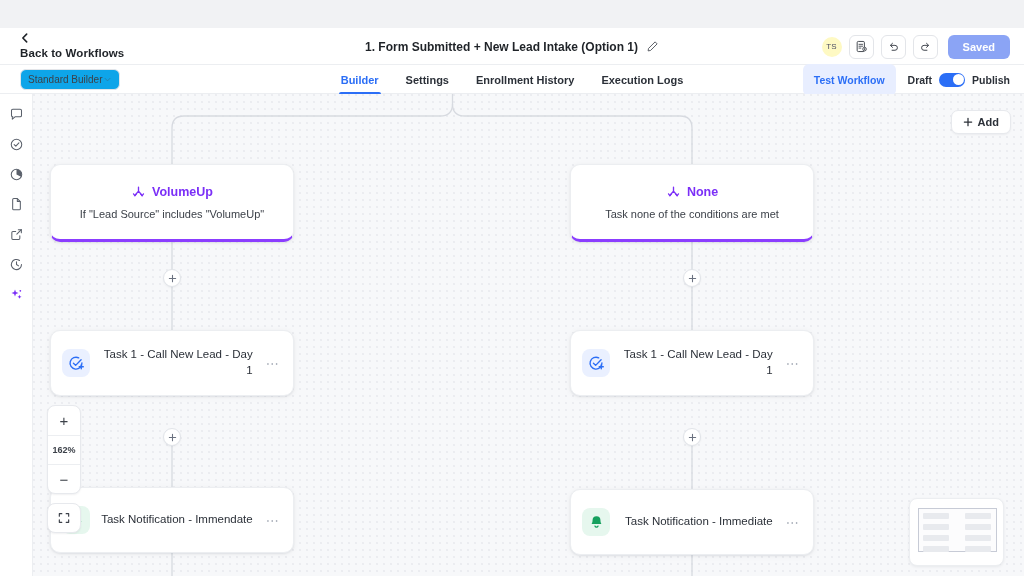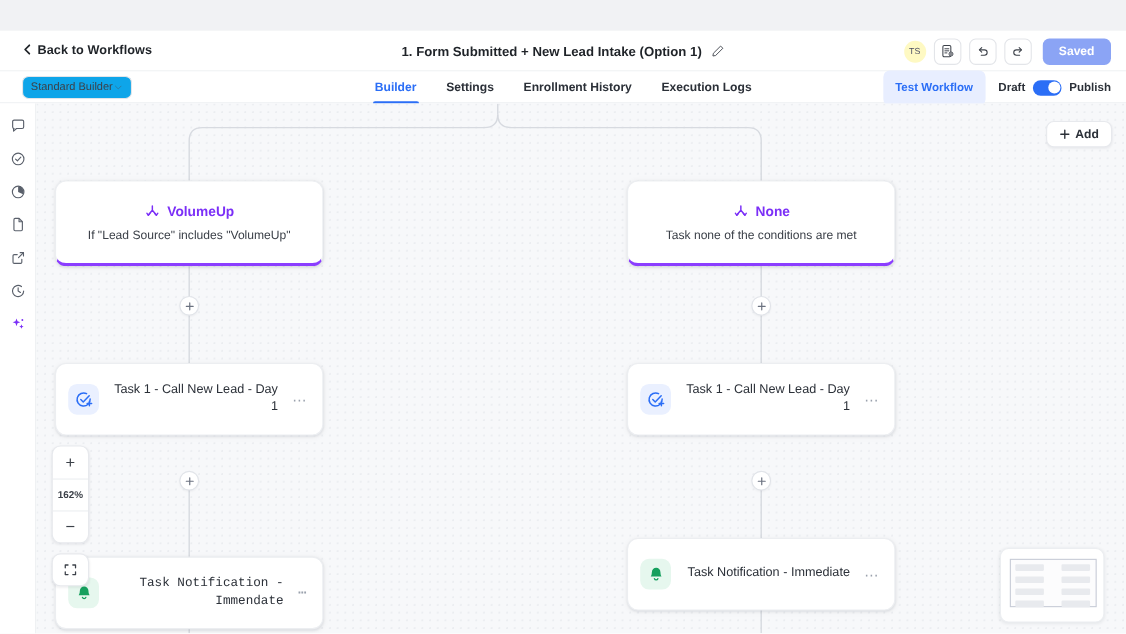--- a/index.html
+++ b/index.html
@@ -13,21 +13,21 @@
   .app { position:relative; width:1024px; height:576px; }
 
   
   .topbar {
     position:absolute; left:0; top:28px; width:1024px; height:37px;
     background:#ffffff; border-bottom:1px solid #eceef1;
     display:flex; align-items:center;
   }
   .back-btn {
     display:flex; align-items:flex-start; gap:4px;
-    margin-left:20px; cursor:pointer;
+    margin-left:20px; cursor:pointer;flex-direction:column;
   }
   .back-chevron { display:block; width:10px; height:10px; }
   .back-label { font-size:11.5px; font-weight:700; color:#1f2328; letter-spacing:.1px;}
 
   .wf-title-wrap {
     position:absolute; left:0; right:0; top:0; height:37px;
     display:flex; align-items:center; justify-content:center; gap:8px;
     pointer-events:none;
   }
   .wf-title { font-size:12px; font-weight:600; color:#1f2328; }
@@ -414,21 +414,21 @@
         <div class="node-text">Task 1 - Call New Lead - Day 1</div>
         <div class="node-dots">⋯</div>
       </div>
 
       <div class="plus-btn" style="left:130px; top:334px;">
         <svg width="9" height="9" viewBox="0 0 12 12">
           <path d="M6 1.8 V10.2 M1.8 6 H10.2" stroke="#6b7280" stroke-width="1.45" stroke-linecap="round"></path>
         </svg>
       </div>
 
-      <div class="node action-node" style="left:17px; top:412px;font-family:Liberation Mono, monospace;">
+      <div class="node action-node" style="left:17px; top:393px;">
         <div class="node-tile tile-green">
           <svg width="17" height="17" viewBox="0 0 20 20">
             <path d="M10 2.6 a4.6 4.6 0 0 1 4.6 4.6 c0 3.4 1.2 4.6 1.2 4.6 H4.2 s1.2-1.2 1.2-4.6 A4.6 4.6 0 0 1 10 2.6 Z" fill="#16a05e"></path>
             <path d="M8.2 14.2 a1.9 1.9 0 0 0 3.6 0" fill="none" stroke="#16a05e" stroke-width="1.5" stroke-linecap="round"></path>
           </svg>
         </div>
         <div class="node-text">Task Notification - Immendate</div>
         <div class="node-dots">⋯</div>
       </div>
 

